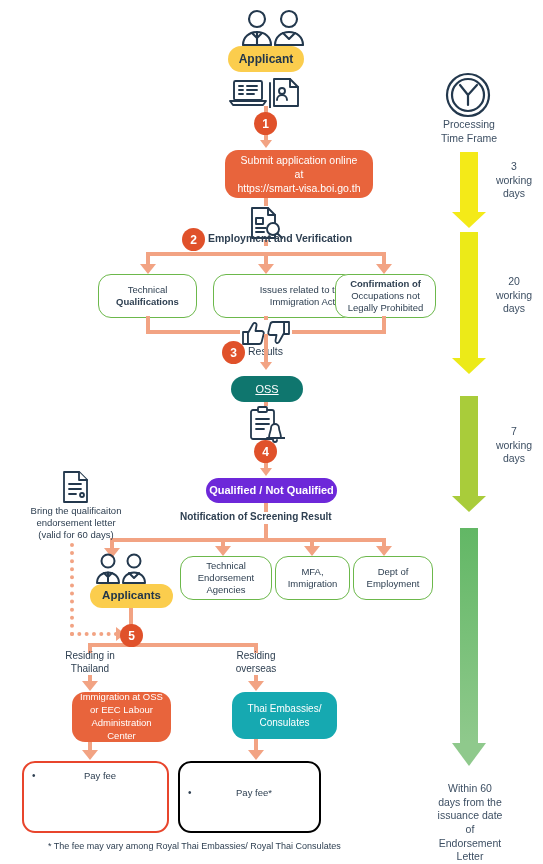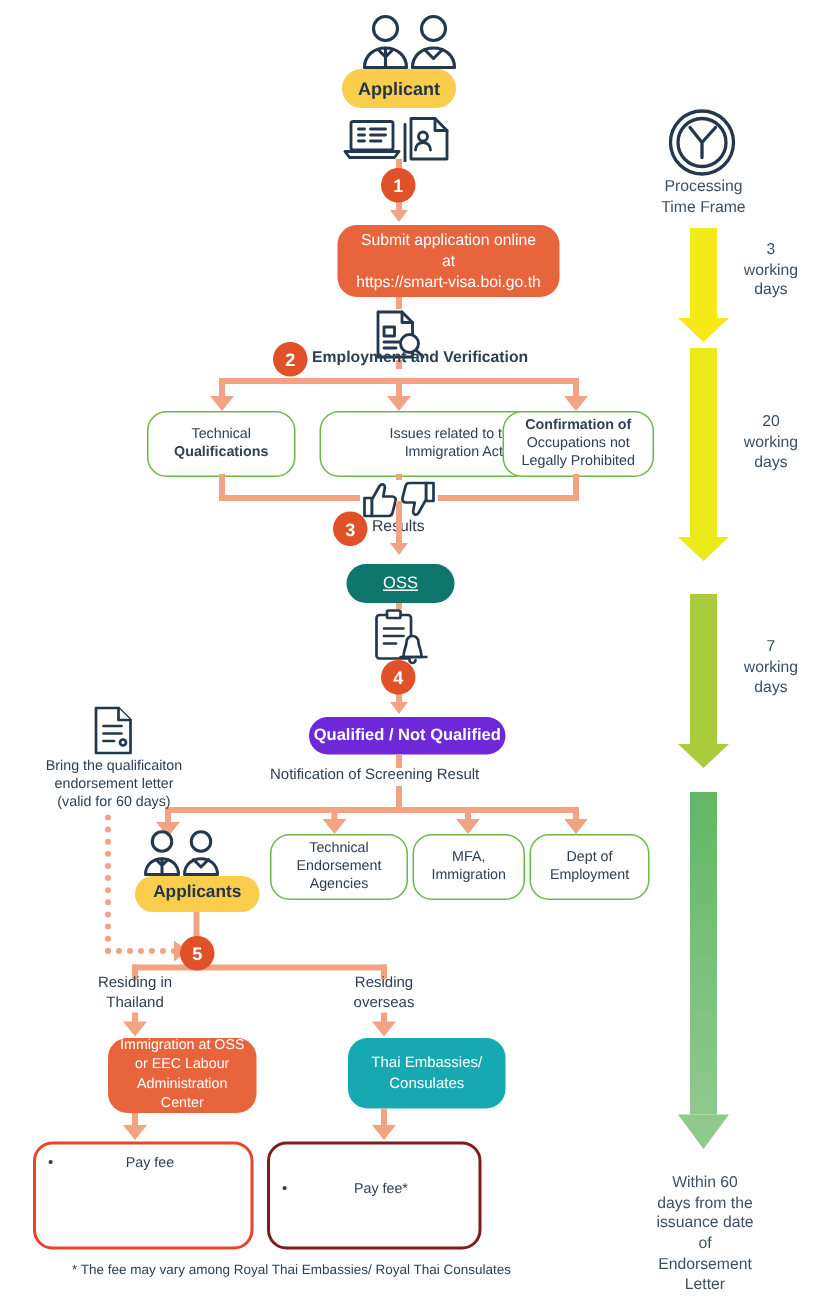--- a/index.html
+++ b/index.html
@@ -213,21 +213,21 @@
   <span>4</span>
 </div>
 <div class="abs vline" style="left:264px;top:462px;height:8px;"></div>
 <div class="abs arrowdown sm" style="left:260px;top:468px;"></div>
 
 <div class="abs pill greenFill" style="left:206px;top:478px;width:131px;height:25px;font-size:11px;font-weight:600;">
   <span>Qualified / Not Qualified</span>
 </div>
 
 <div class="abs vline" style="left:264px;top:503px;height:9px;"></div>
-<div class="abs" style="left:180px;top:511px;font-size:10px;font-weight:400;color:#2f4052;white-space:nowrap;">Notification of Screening Result</div>
+<div class="abs" style="left:180px;top:511px;font-size:10px;font-weight:700;color:#2f4052;white-space:nowrap;">Notification of Screening Result</div>
 <div class="abs vline" style="left:264px;top:524px;height:16px;"></div>
 
 <div class="abs hline" style="left:110px;top:538px;width:276px;"></div>
 <div class="abs vline" style="left:221px;top:538px;height:10px;"></div>
 <div class="abs vline" style="left:310px;top:538px;height:10px;"></div>
 <div class="abs vline" style="left:382px;top:538px;height:10px;"></div>
 <div class="abs arrowdown" style="left:215px;top:546px;"></div>
 <div class="abs arrowdown" style="left:304px;top:546px;"></div>
 <div class="abs arrowdown" style="left:376px;top:546px;"></div>
 
@@ -332,21 +332,21 @@
 <div class="abs vline" style="left:88px;top:742px;height:10px;"></div>
 <div class="abs vline" style="left:254px;top:739px;height:13px;"></div>
 <div class="abs arrowdown" style="left:82px;top:750px;"></div>
 <div class="abs arrowdown" style="left:248px;top:750px;"></div>
 
 <div class="abs bulletbox" style="left:22px;top:761px;width:147px;height:72px;border:2px solid #e8452c;">
   <ul>
     <li>Pay fee</li>
   </ul>
 </div>
-<div class="abs bulletbox" style="left:178px;top:761px;width:143px;height:72px;border:2px solid #7f1d1d;display:flex;align-items:center;">
+<div class="abs bulletbox" style="left:178px;top:761px;width:143px;height:72px;border:2px solid #000000;display:flex;align-items:center;">
   <ul style="width:100%;">
     <li style="margin-bottom:7px;">Pay fee*</li>
   </ul>
 </div>
 
 <div class="abs footnote" style="left:48px;top:841px;width:330px;">*   The fee may vary among Royal Thai Embassies/ Royal Thai Consulates</div>
 
 <div class="abs" style="left:445px;top:72px;width:46px;height:46px;">
   <svg viewBox="0 0 46 46" width="46" height="46">
     <g fill="none" stroke="#23384d" stroke-width="2.2">

